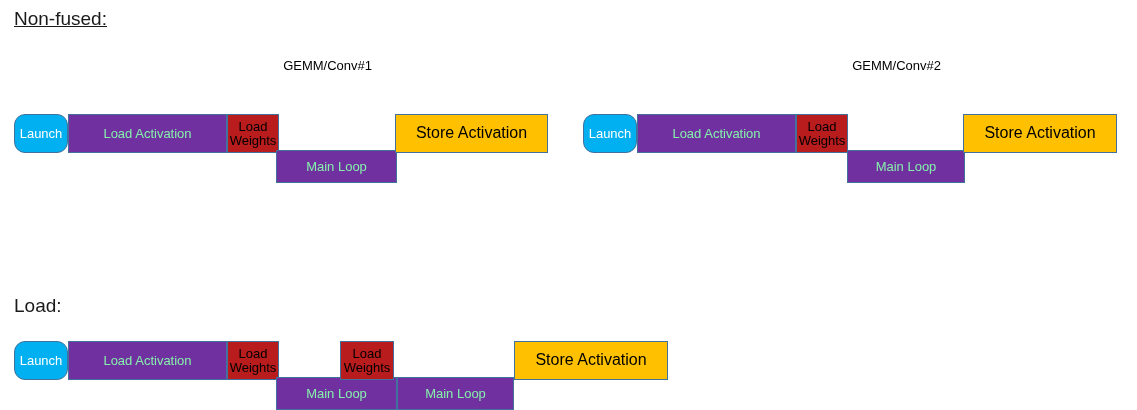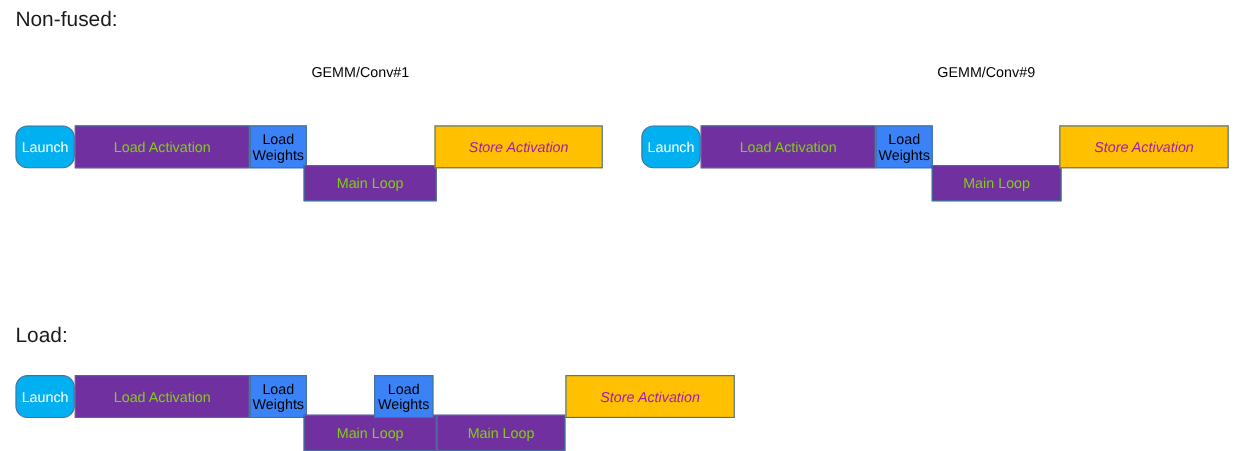--- a/index.html
+++ b/index.html
@@ -43,47 +43,47 @@
     overflow: hidden;
   }
 
   .block .blabel {
     display: block;
     white-space: pre-line;
     padding: 0 2px;
   }
 
   .c-launch  { background: #00B0F0; color: #ffffff; font-size: 13px; border-radius: 11px; }
-  .c-purple  { background: #7030A0; color: #84cc16; font-size: 13px; }
-  .c-yellow  { background: #3b82f6; color: #000000; font-size: 13px; }
-  .c-orange  { background: #FFC000; color: #a21caf; font-size: 13px; font-style: italic; }
+  .c-purple  { background: #7030A0; color: #86efac; font-size: 13px; }
+  .c-yellow  { background: #b91c1c; color: #000000; font-size: 13px; }
+  .c-orange  { background: #FFC000; color: #000000; font-size: 16px; }
 </style>
 </head>
 <body>
 
 <div id="canvas">
-    <div class="section-label" style="left: 14px; top: 8px;">Non-fused:</div>
+    <div class="section-label" style="left: 14px; top: 8px; text-decoration: underline;">Non-fused:</div>
     <div class="group-title" style="left: 196px; top: 58px; width: 176px;">GEMM/Conv#1</div>
     <div class="block c-launch" style="left: 14px; top: 114px; width: 54px; height: 39px;">
       <span class="blabel">Launch</span>
     </div>
     <div class="block c-purple" style="left: 68px; top: 114px; width: 159px; height: 39px;">
       <span class="blabel">Load Activation</span>
     </div>
     <div class="block c-yellow" style="left: 227px; top: 114px; width: 52px; height: 39px;">
       <span class="blabel">Load
 Weights</span>
     </div>
     <div class="block c-purple" style="left: 276px; top: 150px; width: 121px; height: 33px;">
       <span class="blabel">Main Loop</span>
     </div>
     <div class="block c-orange" style="left: 395px; top: 114px; width: 153px; height: 39px;">
       <span class="blabel">Store Activation</span>
     </div>
-    <div class="group-title" style="left: 765px; top: 58px; width: 176px;">GEMM/Conv#9</div>
+    <div class="group-title" style="left: 765px; top: 58px; width: 176px;">GEMM/Conv#2</div>
     <div class="block c-launch" style="left: 583px; top: 114px; width: 54px; height: 39px;">
       <span class="blabel">Launch</span>
     </div>
     <div class="block c-purple" style="left: 637px; top: 114px; width: 159px; height: 39px;">
       <span class="blabel">Load Activation</span>
     </div>
     <div class="block c-yellow" style="left: 796px; top: 114px; width: 52px; height: 39px;">
       <span class="blabel">Load
 Weights</span>
     </div>

